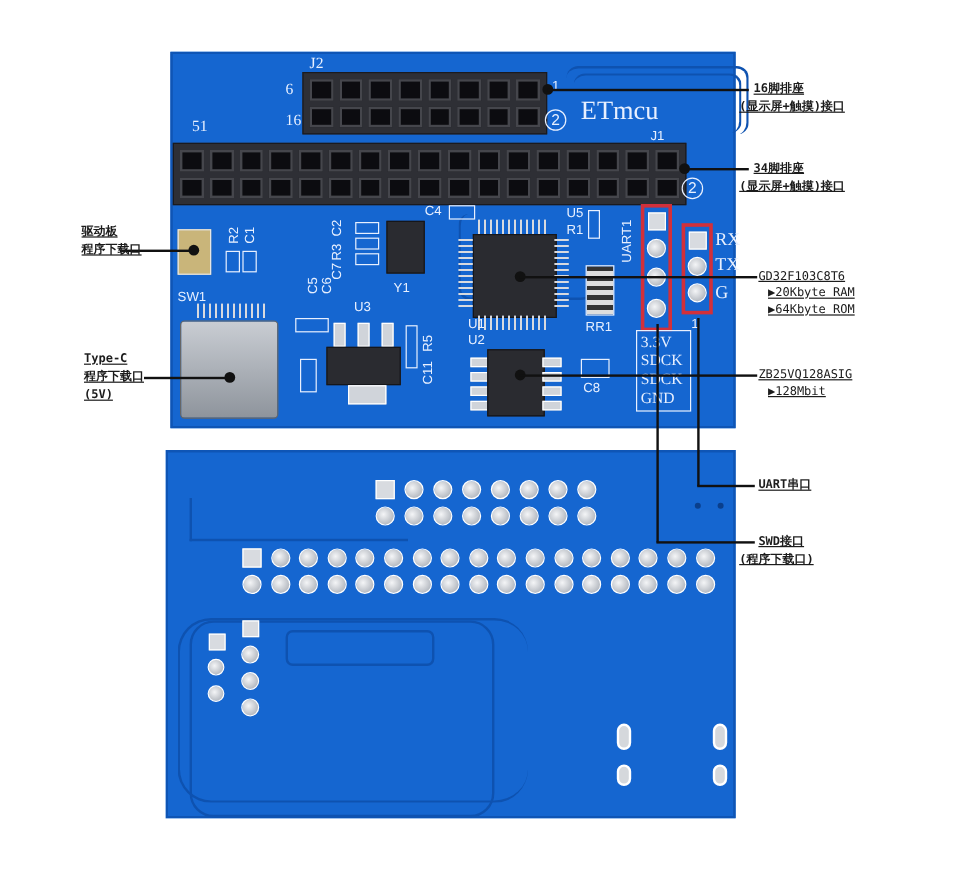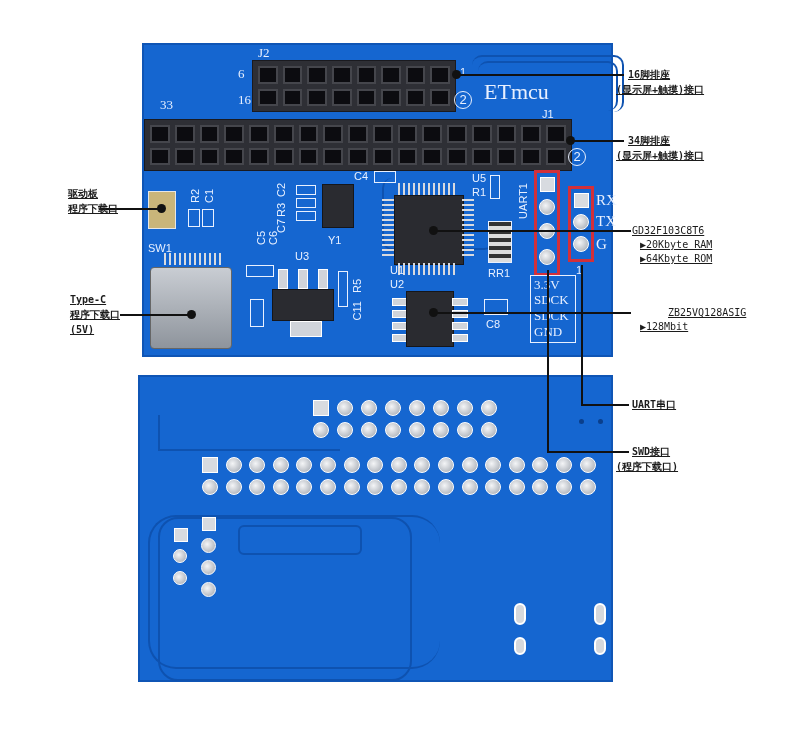--- a/index.html
+++ b/index.html
@@ -55,21 +55,21 @@
     <div class="hole"></div>
       <div class="hole"></div>
       <div class="hole"></div>
       <div class="hole"></div>
   </div>
   <div class="silk-sans" style="left:318px;top:24px;">1</div>
   <div class="silk-sans" style="left:312px;top:48px;font-size:13px;border:1px solid #e8f0ff;border-radius:50%;width:16px;height:16px;text-align:center;line-height:16px;">2</div>
 
   <div class="silk" style="left:342px;top:38px;font-size:22px;">ETmcu</div>
 
-  <div class="silk" style="left:18px;top:55px;">33</div>
+  <div class="silk" style="left:18px;top:55px;">51</div>
   <div class="silk-sans" style="left:400px;top:66px;">J1</div>
   <div class="header" style="left:2px;top:76px;width:428px;height:52px;grid-template-columns:repeat(17,1fr);grid-template-rows:repeat(2,1fr);">
     <div class="hole"></div>
       <div class="hole"></div>
       <div class="hole"></div>
       <div class="hole"></div>
       <div class="hole"></div>
       <div class="hole"></div>
       <div class="hole"></div>
       <div class="hole"></div>
@@ -287,21 +287,21 @@
 <div class="label bold" style="left:628px;top:68px;">16脚排座</div>
 <div class="label bold" style="left:616px;top:83px;">(显示屏+触摸)接口</div>
 
 <div class="label bold" style="left:628px;top:134px;">34脚排座</div>
 <div class="label bold" style="left:616px;top:149px;">(显示屏+触摸)接口</div>
 
 <div class="label" style="left:632px;top:224px;">GD32F103C8T6</div>
 <div class="label" style="left:640px;top:238px;">▶20Kbyte RAM</div>
 <div class="label" style="left:640px;top:252px;">▶64Kbyte ROM</div>
 
-<div class="label" style="left:632px;top:306px;margin-left:36px;">ZB25VQ128ASIG</div>
+<div class="label" style="left:632px;top:306px;">ZB25VQ128ASIG</div>
 <div class="label" style="left:640px;top:320px;">▶128Mbit</div>
 
 <div class="label bold" style="left:632px;top:398px;">UART串口</div>
 
 <div class="label bold" style="left:632px;top:445px;">SWD接口</div>
 <div class="label bold" style="left:616px;top:460px;">(程序下载口)</div>
 
 <div class="label bold" style="left:68px;top:187px;">驱动板</div>
 <div class="label bold" style="left:68px;top:202px;">程序下载口</div>
 

